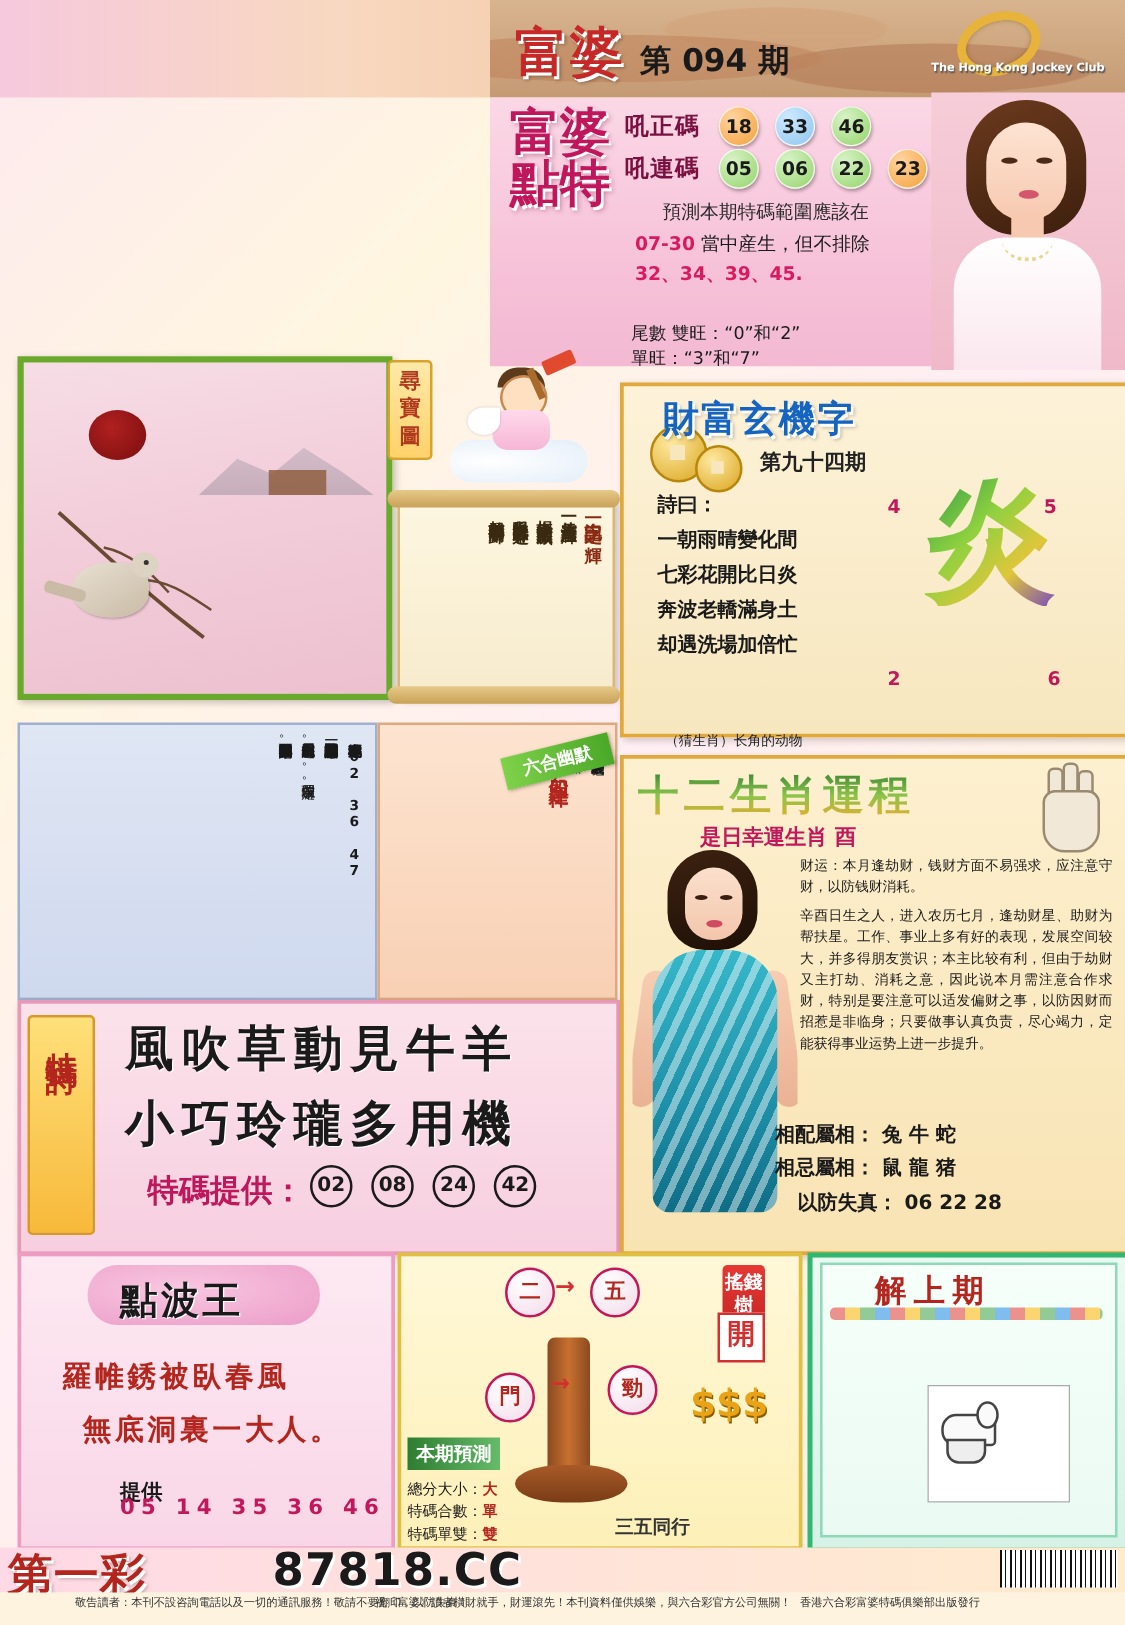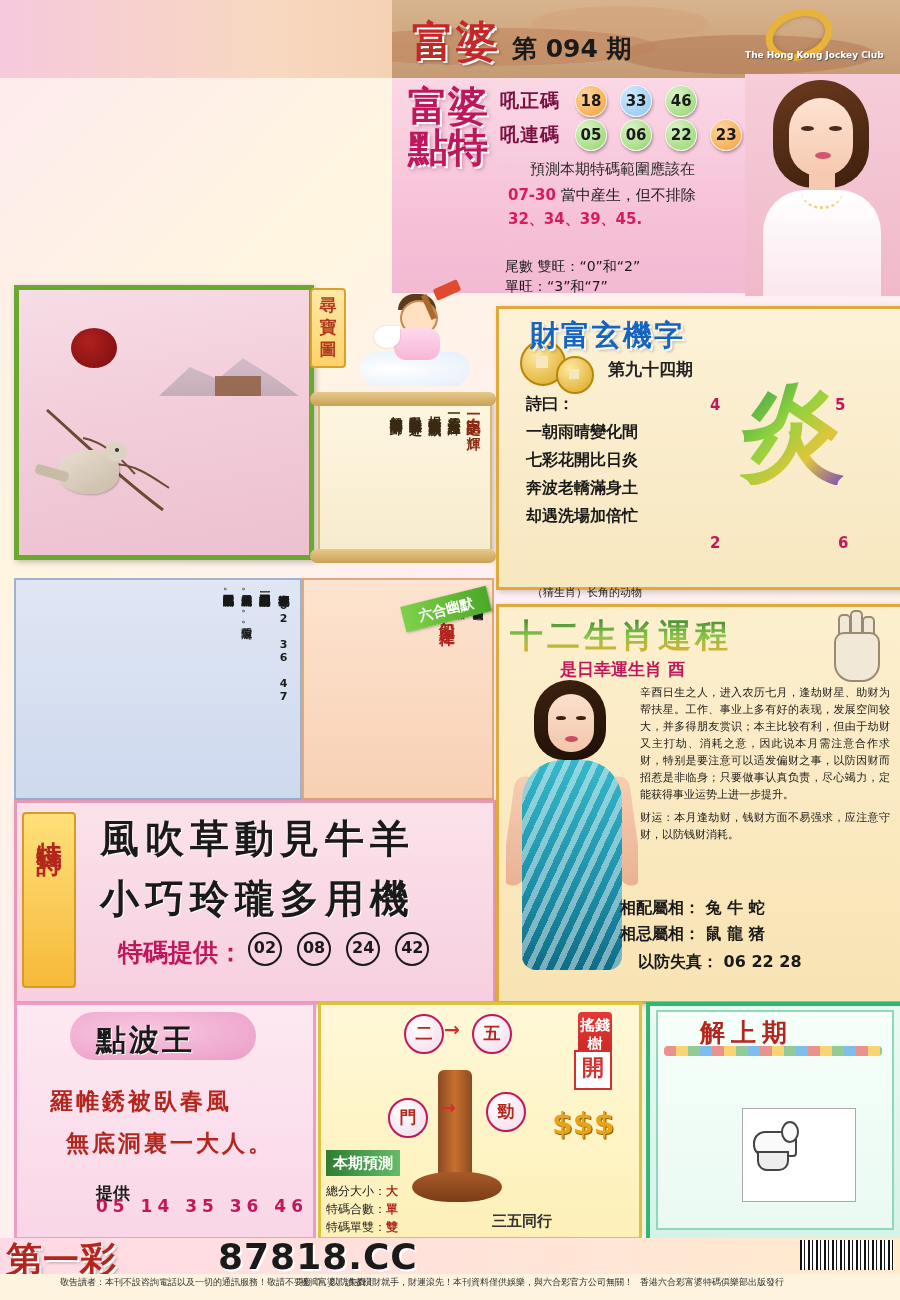--- a/index.html
+++ b/index.html
@@ -471,22 +471,22 @@
   <div class="abs" id="girl-hair"></div>
   <div class="abs" id="girl-face"></div>
   <div class="abs" id="girl-eye-l"></div>
   <div class="abs" id="girl-eye-r"></div>
   <div class="abs" id="girl-lip"></div>
   <div class="abs" id="girl-arm-l"></div>
   <div class="abs" id="girl-arm-r"></div>
   <div class="abs" id="girl-dress"></div>
 </div>
 <div class="abs" id="zodiac-body">
+  <p>财运：本月逢劫财，钱财方面不易强求，应注意守财，以防钱财消耗。</p>
   <p>辛酉日生之人，进入农历七月，逢劫财星、助财为帮扶星。工作、事业上多有好的表现，发展空间较大，并多得朋友赏识；本主比较有利，但由于劫财又主打劫、消耗之意，因此说本月需注意合作求财，特别是要注意可以适发偏财之事，以防因财而招惹是非临身；只要做事认真负责，尽心竭力，定能获得事业运势上进一步提升。</p>
-  <p>财运：本月逢劫财，钱财方面不易强求，应注意守财，以防钱财消耗。</p>
 </div>
 <div class="abs" id="zodiac-match">
   <span>相配屬相：</span>
   <span>兔 牛 蛇</span>
 </div>
 <div class="abs" id="zodiac-avoid">
   <span>相忌屬相：</span>
   <span>鼠 龍 猪</span>
 </div>
 <div class="abs" id="zodiac-supply">

